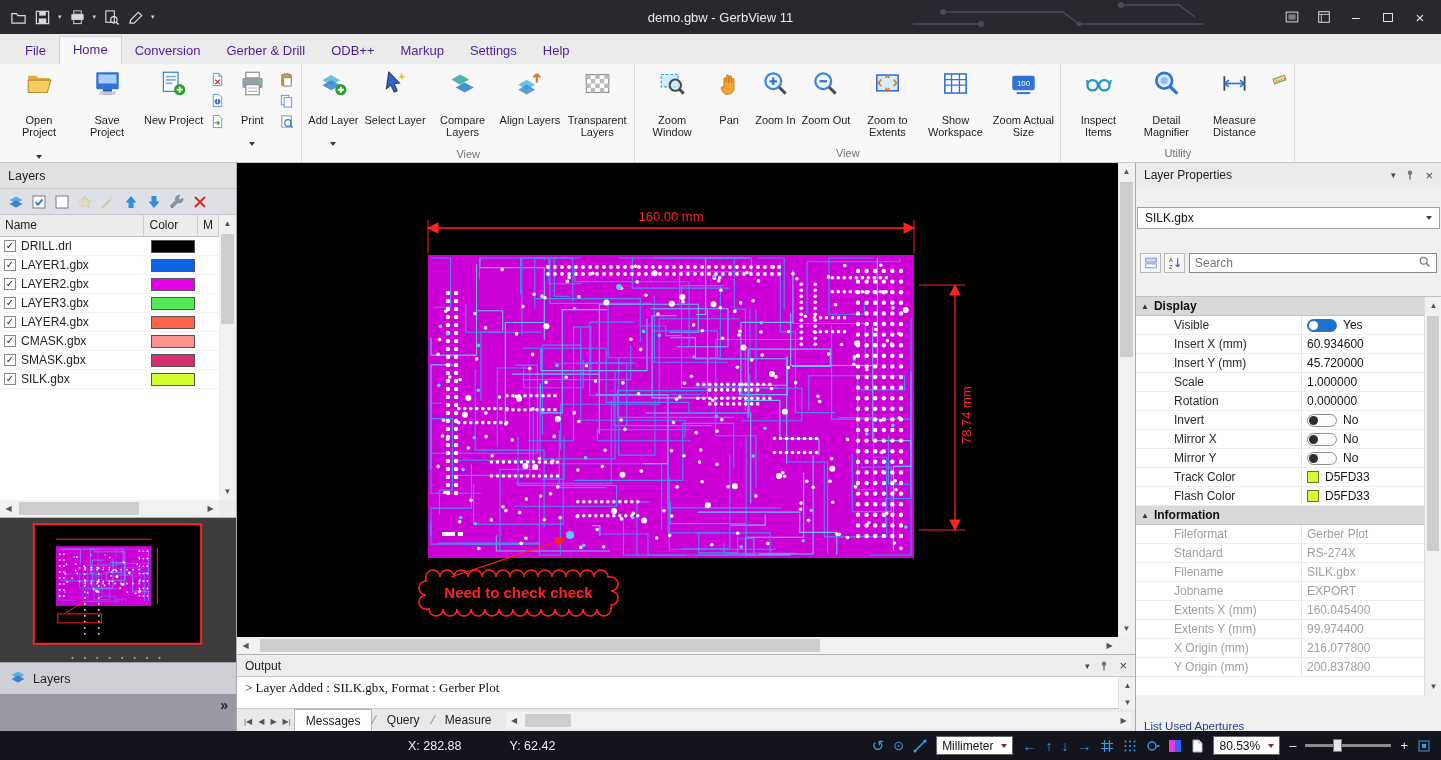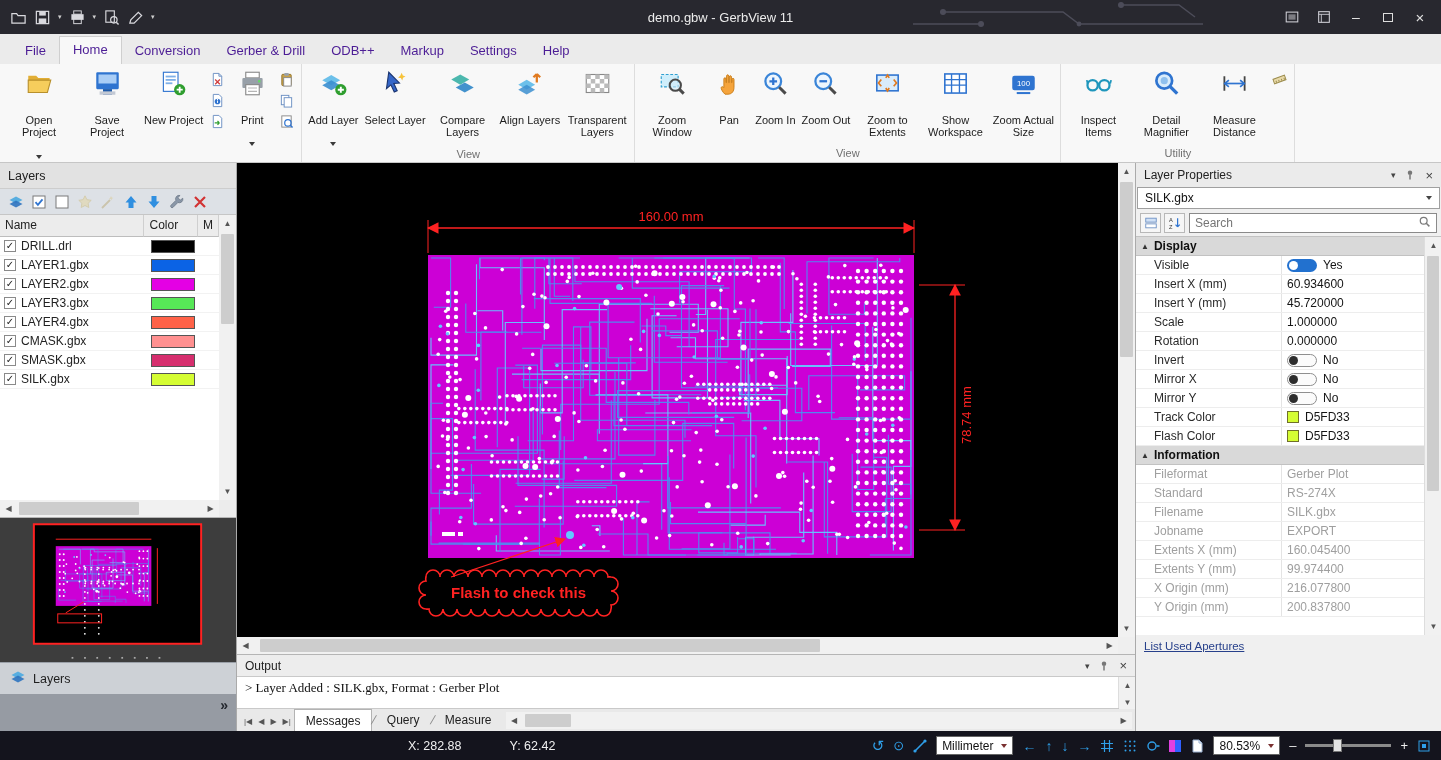--- a/index.html
+++ b/index.html
@@ -97,37 +97,37 @@
 .output-text{flex:1;font-family:"Liberation Serif",serif;font-size:13px;color:#101010;padding:3px 8px;white-space:nowrap;overflow:hidden;}
 .ovsb{width:17px;background:#f1f1f1;display:flex;flex-direction:column;border-left:1px solid #ddd;}
 .output-tabs{flex:1;display:flex;align-items:center;background:#e9e9e9;padding-left:4px;}
 .tab-strip{display:flex;align-items:center;height:100%;}
 .tnav{font-size:8px;color:#555;padding:0 3px;}
 .otab{font-size:12px;color:#222;padding:2px 11px;height:100%;display:flex;align-items:center;}
 .otab.active{background:#fff;border:1px solid #b3b3b3;border-bottom:none;}
 .tsep{color:#8a8a8a;transform:skewX(-18deg);font-size:12px;}
 .otsb{flex:1;height:17px;margin:0 3px;align-self:center;}
 
-.right-panel{width:306px;flex:none;background:#f0f0f0;border-left:1px solid #aaa;display:flex;flex-direction:column;}
+.right-panel{width:306px;flex:none;background:#f0f0f0;border-left:1px solid #aaa;display:flex;flex-direction:column;gap:20px;}
 .rp-caption{height:24px;flex:none;display:flex;align-items:center;padding:0 8px;font-size:12px;color:#222;background:#ebebeb;}
 .layer-combo{height:22px;flex:none;margin:0 1px;background:#fff;border:1px solid #a0a0a0;display:flex;align-items:center;padding:0 7px;font-size:12px;color:#111;}
 .layer-combo .ccar{margin-left:auto;}
 .rp-toolbar{height:27px;flex:none;display:flex;align-items:center;gap:4px;padding:3px 4px;}
 .rp-tb-buttons{display:flex;gap:3px;}
 .rp-tb-btn{width:21px;height:20px;border:1px solid #b8b8b8;background:#f6f6f6;display:flex;align-items:center;justify-content:center;}
 .rp-tb-btn svg{width:14px;height:14px;}
 .search-box{flex:1;height:20px;border:1px solid #8a8a8a;background:#fff;display:flex;align-items:center;padding:0 5px;}
 .search-box input{flex:1;border:none;outline:none;font-size:12px;font-family:inherit;color:#222;background:transparent;}
 .sic svg{width:13px;height:13px;}
 .prop-grid{position:relative;flex:none;height:399px;background:#fff;border-top:1px solid #c2c2c2;}
 .prop-rows{position:absolute;left:0;top:0;right:17px;bottom:0;overflow:hidden;}
 .prow{height:19px;display:flex;align-items:center;border-bottom:1px solid #ededed;font-size:12px;}
 .prow.section{background:#d9d9d9;font-weight:bold;color:#101010;border-bottom:1px solid #c2c2c2;gap:5px;padding-left:5px;}
 .sec-tri{font-size:8px;color:#333;}
-.plabel{width:146px;flex:none;padding:0 4px 0 18px;color:#2a2a2a;border-right:1px solid #e4e4e4;white-space:nowrap;overflow:hidden;height:100%;display:flex;align-items:center;}
+.plabel{width:146px;flex:none;padding:0 4px 0 18px;color:#2a2a2a;border-right:1px solid #e4e4e4;white-space:nowrap;overflow:hidden;height:100%;display:flex;align-items:center;margin-left:20px;}
 .pvalue{flex:1;display:flex;align-items:center;gap:6px;padding:0 5px;color:#141414;white-space:nowrap;overflow:hidden;}
 .prow.dim .plabel,.prow.dim .pvalue{color:#9f9f9f;}
 .pill{width:30px;height:13px;border-radius:7px;position:relative;flex:none;}
 .pill.on{background:#2271cf;}
 .pill.on::after{content:"";position:absolute;top:2px;left:2px;width:9px;height:9px;border-radius:50%;background:#fff;}
 .pill.off{background:#fbfbfb;border:1px solid #8f8f8f;}
 .pill.off::after{content:"";position:absolute;top:1px;left:1px;width:9px;height:9px;border-radius:50%;background:#2d2d2d;}
 .swatch{width:12px;height:12px;border:1px solid #70702a;flex:none;}
 .pgsb{position:absolute;right:0;top:0;width:17px;height:100%;border-left:1px solid #ddd;}
 .rp-link{flex:none;padding:5px 8px;font-size:11.5px;}
@@ -1693,21 +1693,21 @@
               <line x1="682" y1="122" x2="728" y2="122" stroke="#ff2222"></line>
               <line x1="682" y1="367" x2="728" y2="367" stroke="#ff2222"></line>
               <circle cx="333" cy="372" r="4" fill="#63c8ff"></circle>
               <line x1="214" y1="414" x2="328" y2="376" stroke="#ff2222" stroke-width="1.2" marker-end="url(#ar)"></line>
               <path d="M 189 414 A 7 7 0 0 1 203 414 A 7 7 0 0 1 217 414 A 7 7 0 0 1 231 414 A 7 7 0 0 1 245 414 A 7 7 0 0 1 259 414 A 7 7 0 0 1 273 414 A 7 7 0 0 1 287 414 A 7 7 0 0 1 301 414 A 7 7 0 0 1 315 414 A 7 7 0 0 1 329 414 A 7 7 0 0 1 343 414 A 7 7 0 0 1 357 414 A 7 7 0 0 1 371 414 A 7 7 0 0 1 374 414 A 7 7 0 0 1 374 428 A 7 7 0 0 1 374 442 A 7 7 0 0 1 374 446 A 7 7 0 0 1 360 446 A 7 7 0 0 1 346 446 A 7 7 0 0 1 332 446 A 7 7 0 0 1 318 446 A 7 7 0 0 1 304 446 A 7 7 0 0 1 290 446 A 7 7 0 0 1 276 446 A 7 7 0 0 1 262 446 A 7 7 0 0 1 248 446 A 7 7 0 0 1 234 446 A 7 7 0 0 1 220 446 A 7 7 0 0 1 206 446 A 7 7 0 0 1 192 446 A 7 7 0 0 1 189 446 A 7 7 0 0 1 189 432 A 7 7 0 0 1 189 418 A 7 7 0 0 1 189 414 Z" fill="none" stroke="#ff2222" stroke-width="1.6"></path>
               <rect x="205" y="369" width="13" height="4" fill="#fff"></rect>
               <rect x="221" y="369" width="5" height="4" fill="#fff"></rect>
             </svg>
           <div class="dim-top">160.00 mm</div>
           <div class="dim-right">78.74 mm</div>
-          <div class="cloud-text">Flash to check this</div>
+          <div class="cloud-text">Need to check check</div>
         </div>
         <div class="sb sb-v cvsb">
           <span class="sb-btn">▲</span>
           <span class="sb-track">
               <span class="sb-thumb" style="left:2px;right:2px;top:2px;height:175px"></span>
             </span>
           <span class="sb-btn">▼</span>
         </div>
         <div class="sb sb-h chsb">
           <span class="sb-btn">◀</span>

